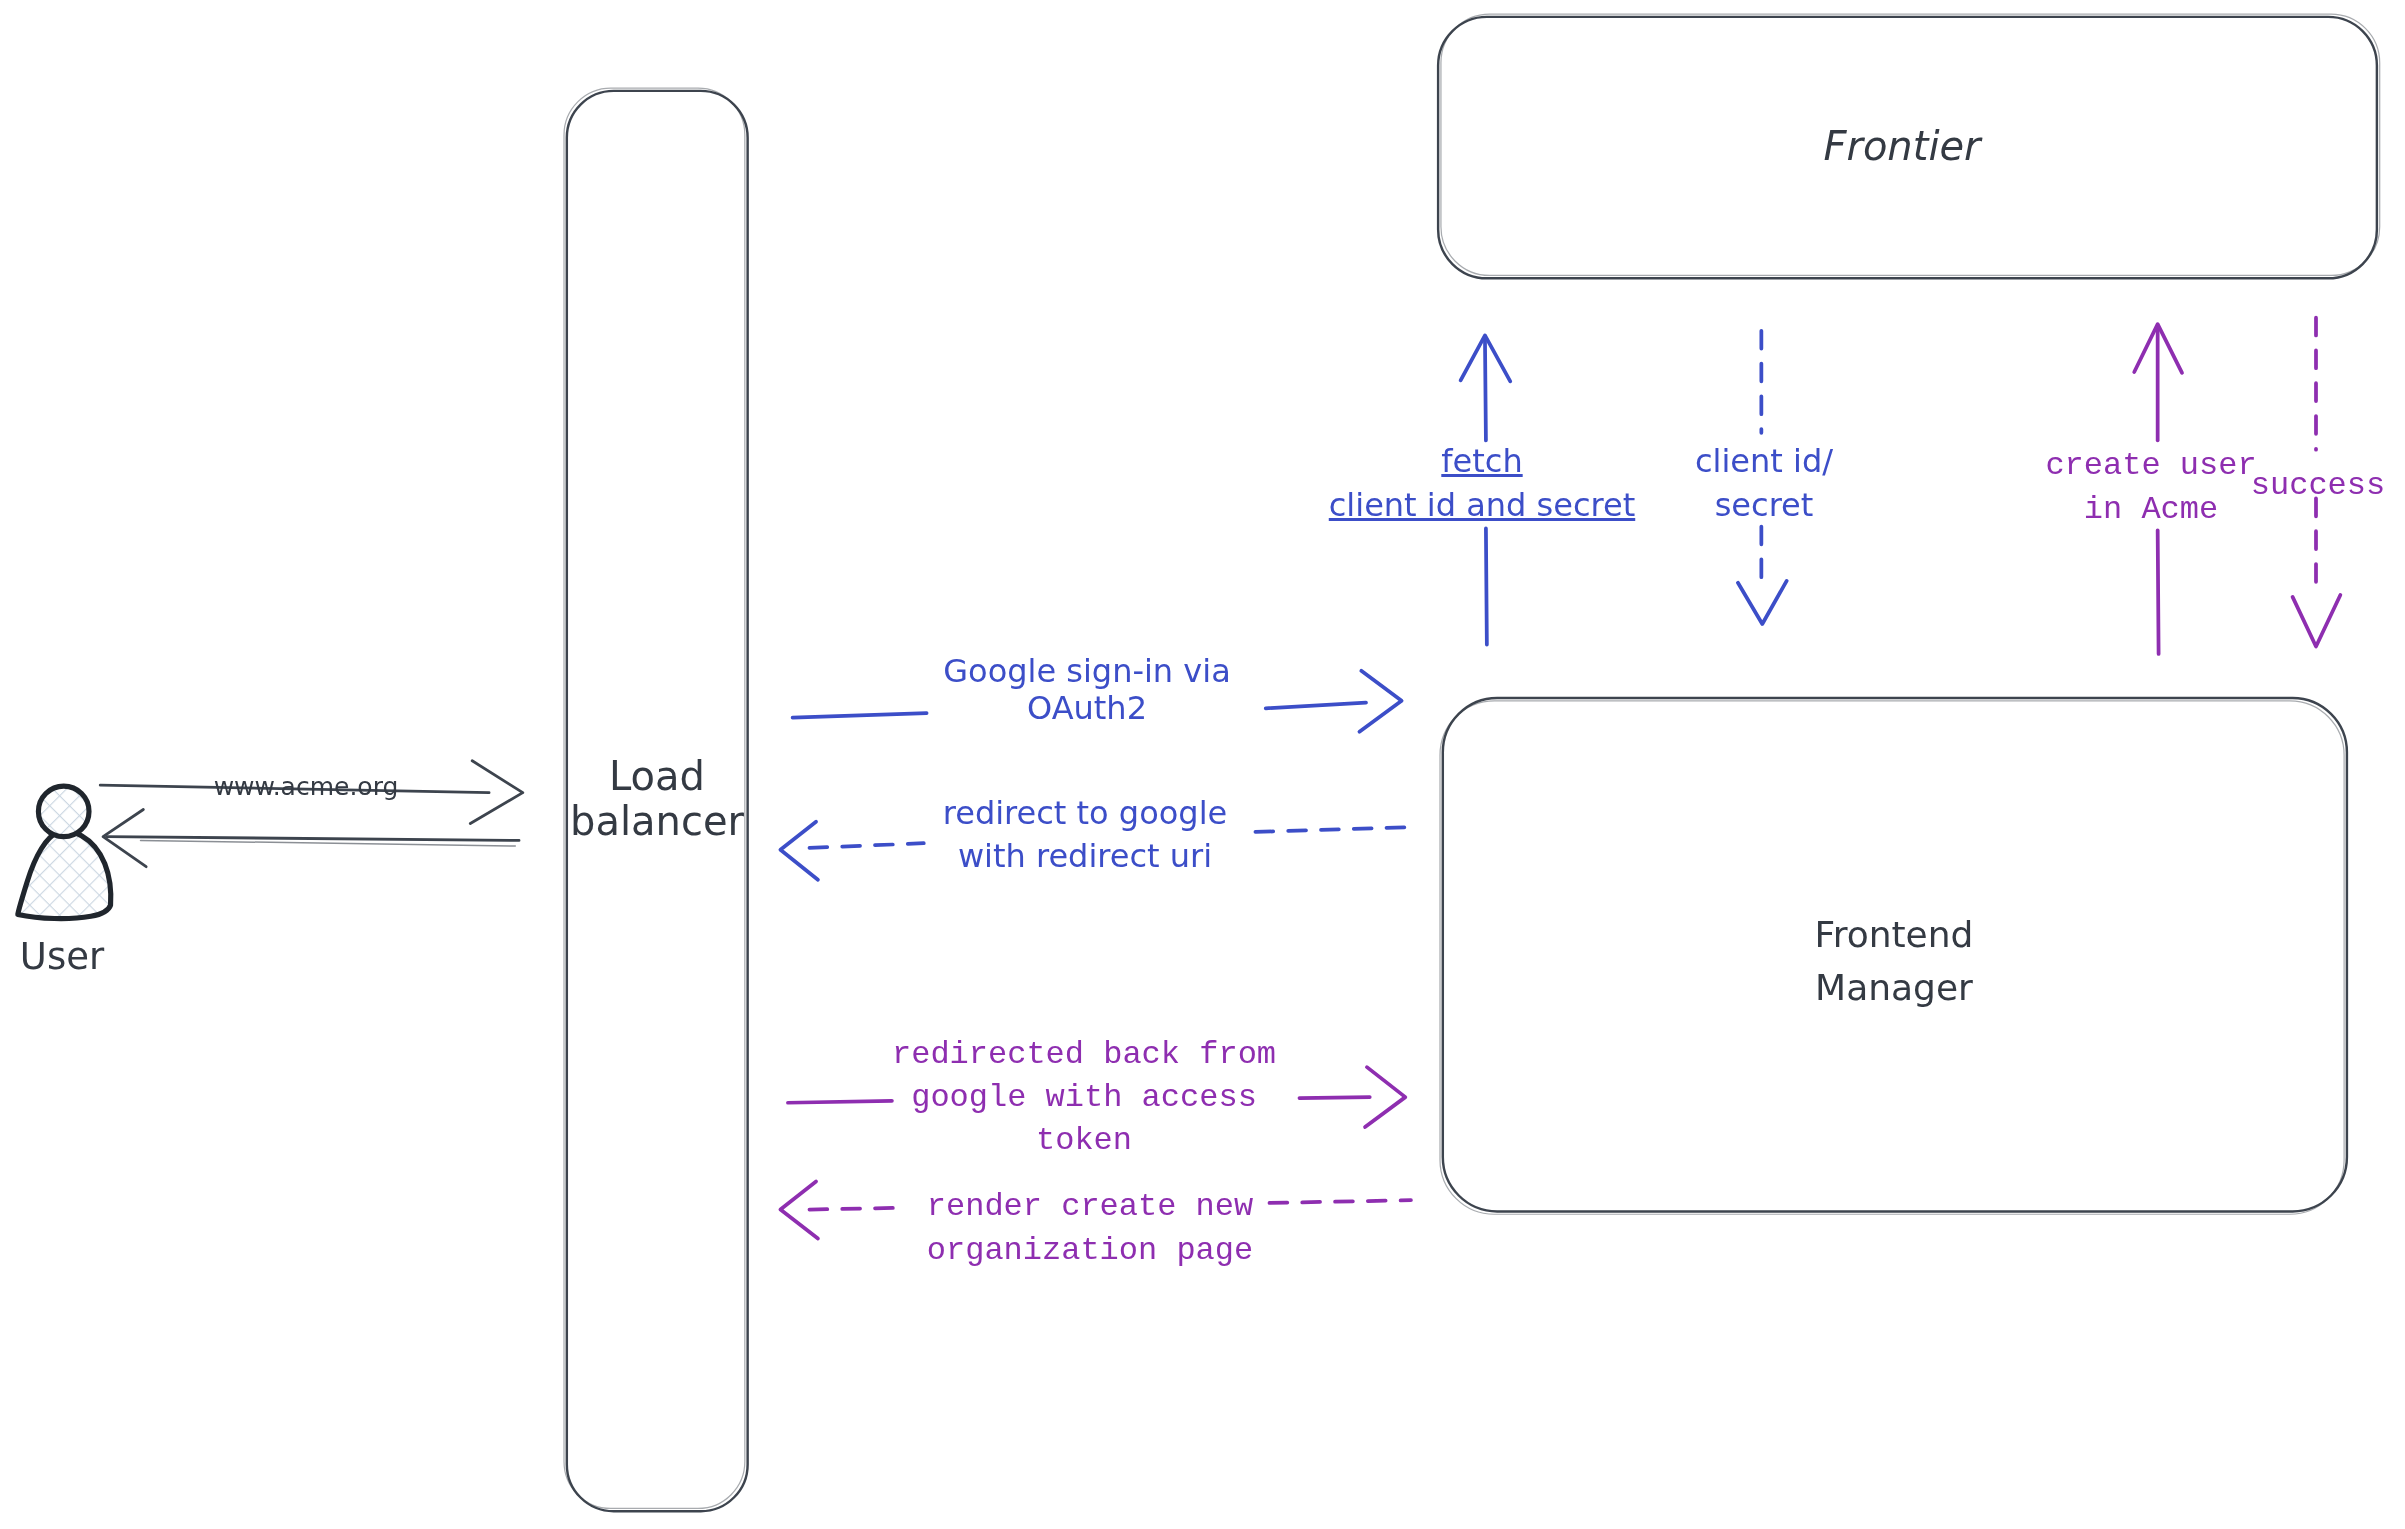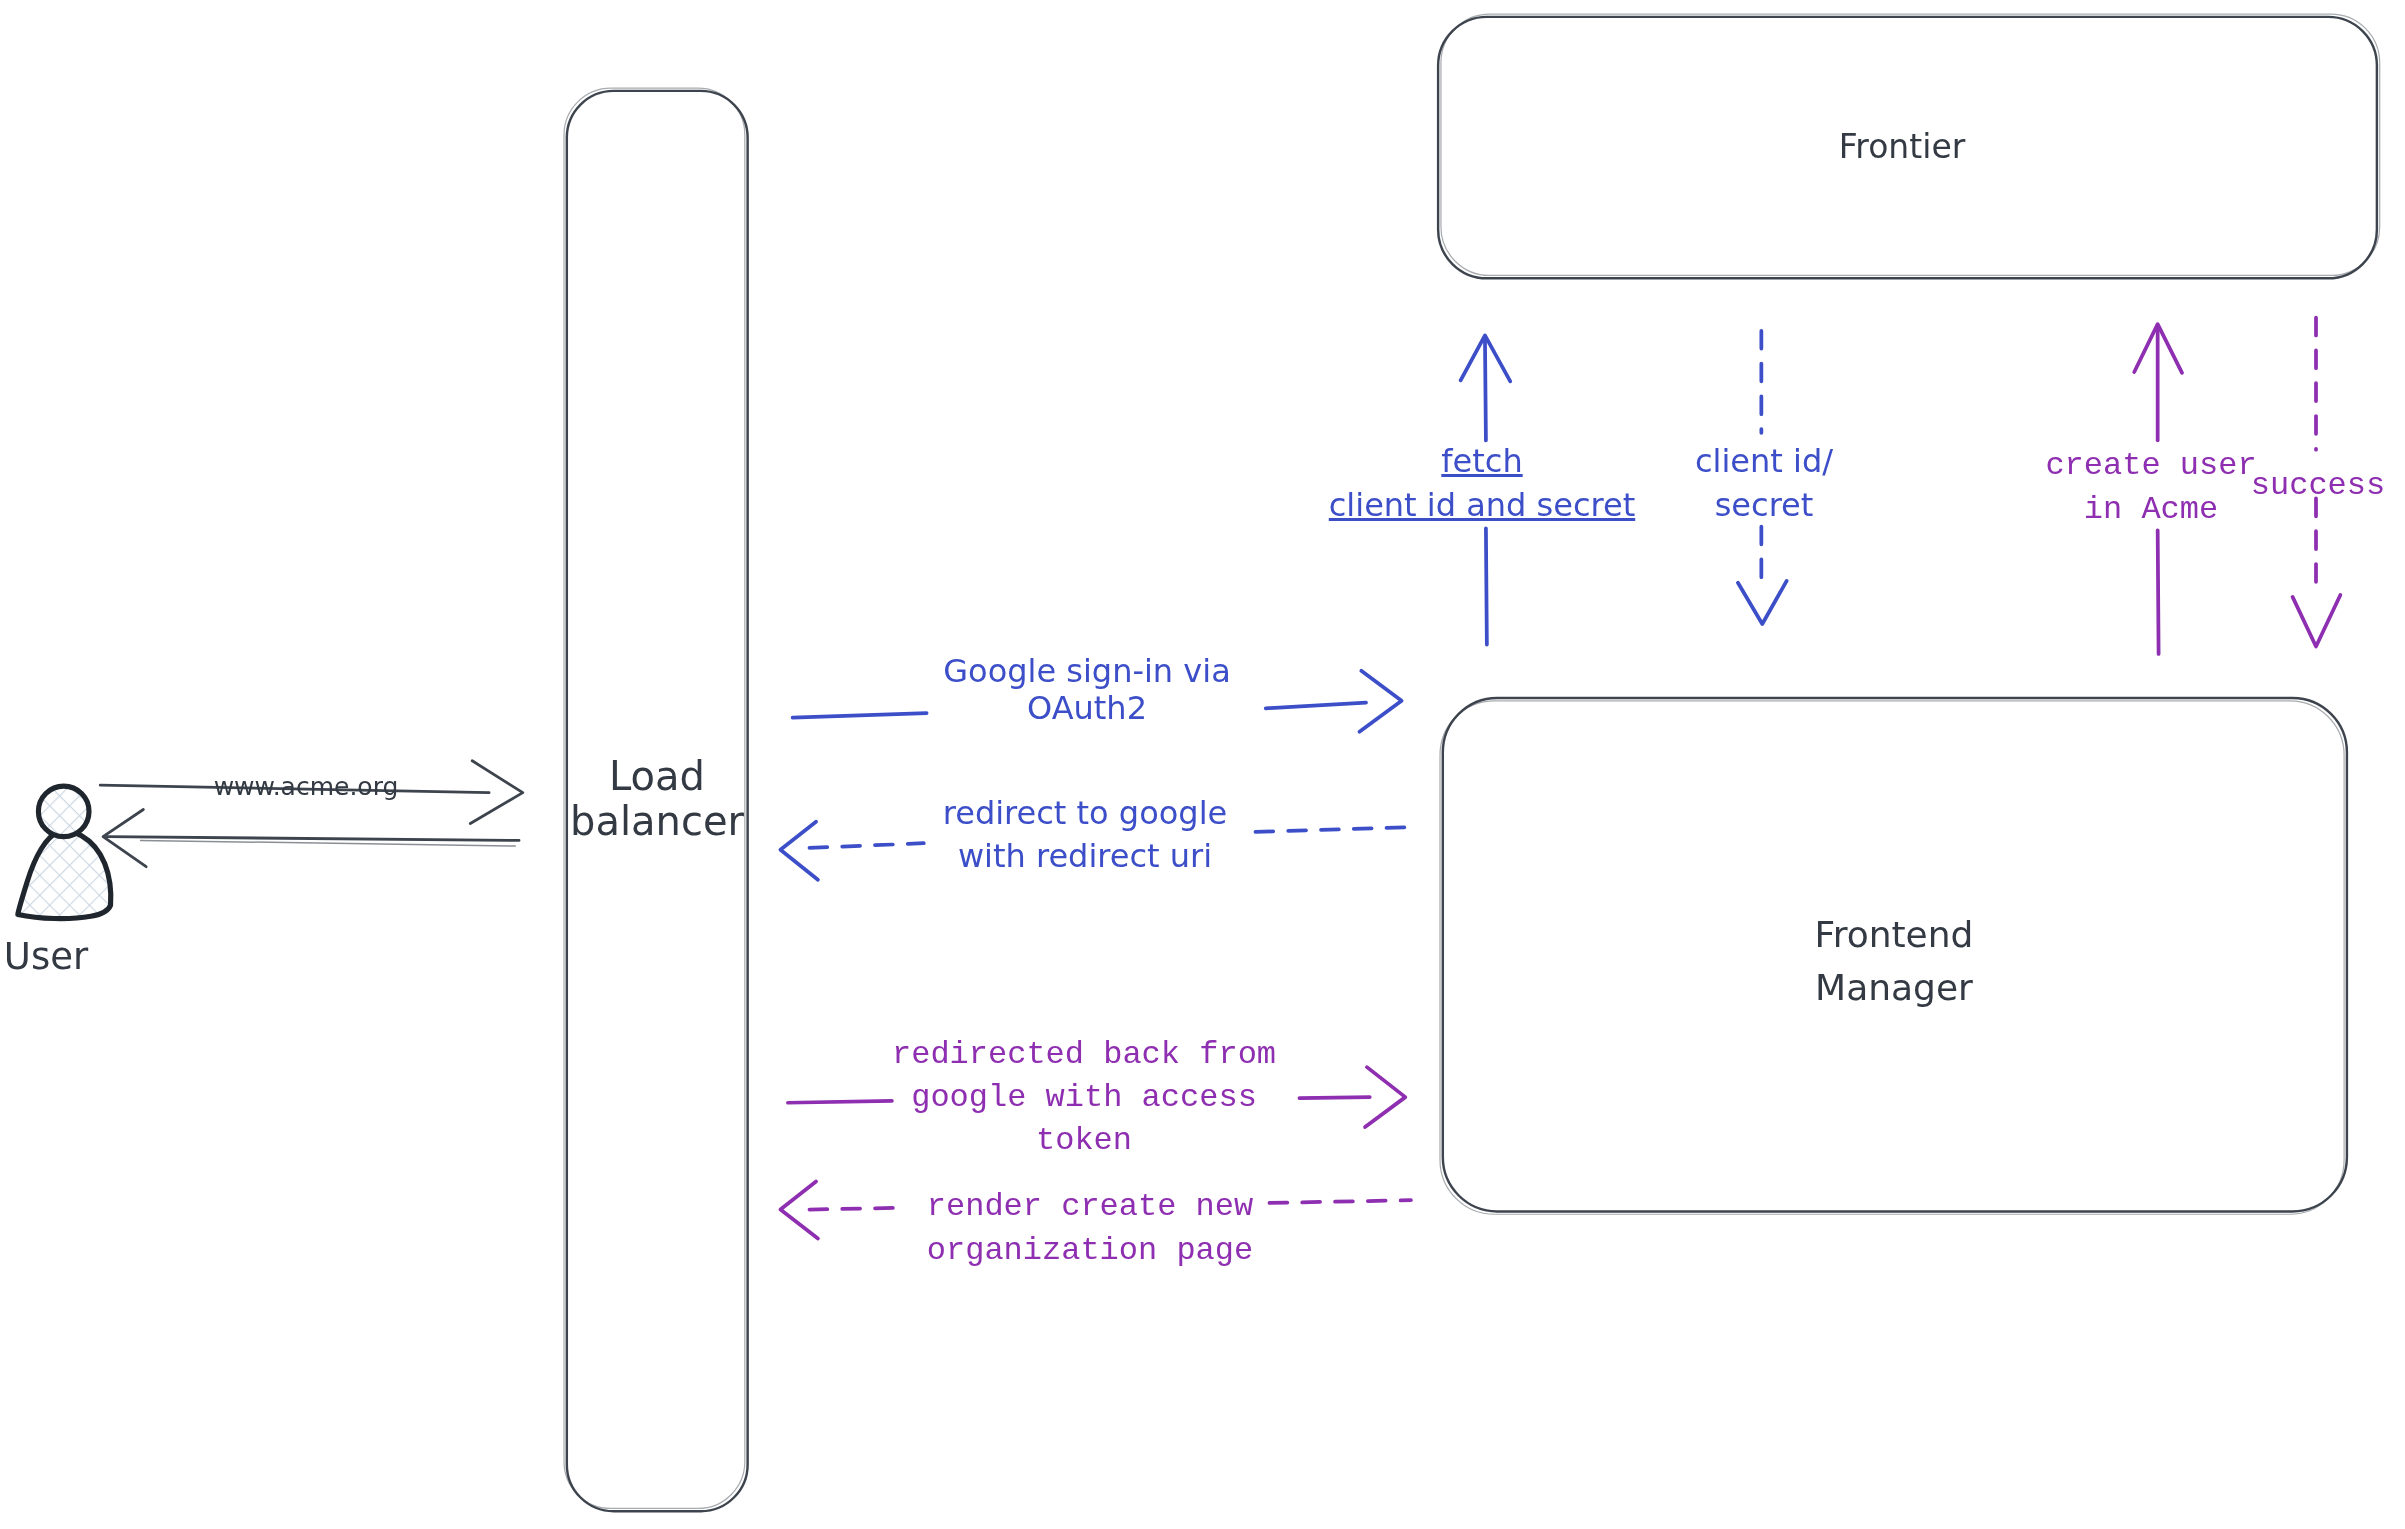--- a/index.html
+++ b/index.html
@@ -115,26 +115,26 @@
       <path class="purple-stroke w4" d="M2303,566 L2304,698"></path>
     </g>
 
     <g>
       <path class="purple-stroke w4 dash" d="M2472,339 L2472,480"></path>
       <path class="purple-stroke w4 dash" d="M2472,532 L2472,628"></path>
       <path class="purple-stroke w4" d="M2447,637 L2472,690 L2498,635"></path>
     </g>
   </svg>
 
-  <div class="lbl ink" style="left:46px;top:956px;font-size:37px;">User</div>
+  <div class="lbl ink" style="left:62px;top:956px;font-size:37px;">User</div>
 
   <div class="lbl ink" style="left:657px;top:799px;font-size:40px;line-height:45px;">Load
 balancer</div>
 
-  <div class="lbl ink" style="left:1902px;top:146px;font-size:33px;">Frontier</div>
+  <div class="lbl ink" style="left:1902px;top:146px;font-size:40px;font-style:italic;">Frontier</div>
 
   <div class="lbl ink" style="left:1894px;top:961px;font-size:36px;line-height:53px;">Frontend
 Manager</div>
 
   <div class="lbl ink" style="left:306px;top:786px;font-size:25px;">www.acme.org</div>
 
   <div class="lbl blue" style="left:1087px;top:690px;font-size:32px;line-height:37px;">Google sign-in via
 OAuth2</div>
 
   <div class="lbl purple" style="left:1084px;top:1097px;font-size:32px;line-height:43px;">redirected back from

